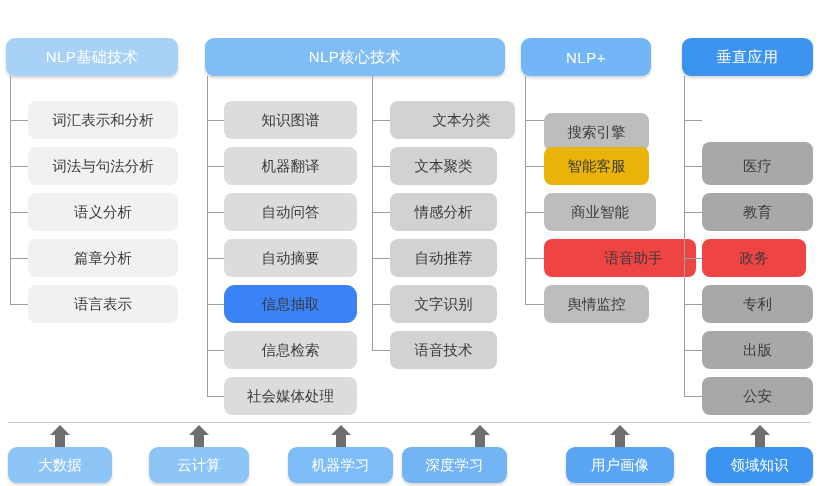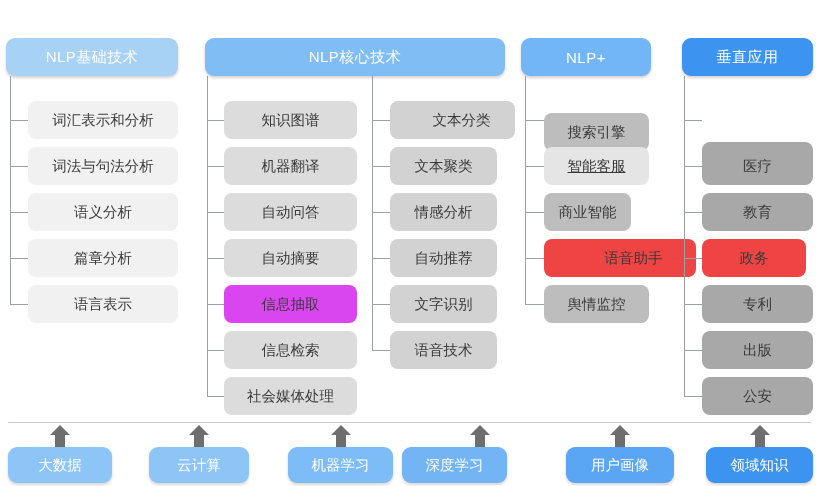--- a/index.html
+++ b/index.html
@@ -147,21 +147,21 @@
       </div>
       <div class="hline" style="left: 207px; top: 212px; width: 17px; background: rgb(154, 160, 166);"></div>
       <div class="leaf" style="left: 224px; top: 193px; width: 133px; background: rgb(220, 220, 220);">
         <span>自动问答</span>
       </div>
       <div class="hline" style="left: 207px; top: 258px; width: 17px; background: rgb(154, 160, 166);"></div>
       <div class="leaf" style="left: 224px; top: 239px; width: 133px; background: rgb(220, 220, 220);">
         <span>自动摘要</span>
       </div>
       <div class="hline" style="left: 207px; top: 304px; width: 17px; background: rgb(154, 160, 166);"></div>
-      <div class="leaf" style="left: 224px; top: 285px; width: 133px; background: #d946ef;">
+      <div class="leaf" style="left: 224px; top: 285px; width: 133px; background: #3b82f6; border-radius: 11px;">
         <span>信息抽取</span>
       </div>
       <div class="hline" style="left: 207px; top: 350px; width: 17px; background: rgb(154, 160, 166);"></div>
       <div class="leaf" style="left: 224px; top: 331px; width: 133px; background: rgb(220, 220, 220);">
         <span>信息检索</span>
       </div>
       <div class="hline" style="left: 207px; top: 396px; width: 17px; background: rgb(154, 160, 166);"></div>
       <div class="leaf" style="left: 224px; top: 377px; width: 133px; background: rgb(220, 220, 220);">
         <span>社会媒体处理</span>
       </div>
@@ -192,25 +192,25 @@
       </div>
       <div class="header-bar" style="left: 521px; top: 38px; width: 130px; background: rgb(115, 182, 247);">
         <span>NLP+</span>
       </div>
       <div class="vline" style="left: 525px; top: 76px; height: 228px; background: rgb(154, 160, 166);"></div>
       <div class="hline" style="left: 525px; top: 120px; width: 19px; background: rgb(154, 160, 166);"></div>
       <div class="leaf" style="left: 544px; top: 101px; width: 105px; background: rgb(189, 189, 189); margin-top: 12px;">
         <span>搜索引擎</span>
       </div>
       <div class="hline" style="left: 525px; top: 166px; width: 19px; background: rgb(154, 160, 166);"></div>
-      <div class="leaf" style="left: 544px; top: 147px; width: 105px; background: #e5e5e5; text-decoration: underline;">
+      <div class="leaf" style="left: 544px; top: 147px; width: 105px; background: #eab308;">
         <span>智能客服</span>
       </div>
       <div class="hline" style="left: 525px; top: 212px; width: 19px; background: rgb(154, 160, 166);"></div>
-      <div class="leaf" style="left: 544px; top: 193px; width: 87px; background: rgb(189, 189, 189);">
+      <div class="leaf" style="left: 544px; top: 193px; width: 112px; background: rgb(189, 189, 189);">
         <span>商业智能</span>
       </div>
       <div class="hline" style="left: 525px; top: 258px; width: 19px; background: rgb(154, 160, 166);"></div>
       <div class="leaf" style="left: 544px; top: 239px; width: 125px; background: #ef4444; padding-left: 27px;">
         <span>语音助手</span>
       </div>
       <div class="hline" style="left: 525px; top: 304px; width: 19px; background: rgb(154, 160, 166);"></div>
       <div class="leaf" style="left: 544px; top: 285px; width: 105px; background: rgb(189, 189, 189);">
         <span>舆情监控</span>
       </div>

